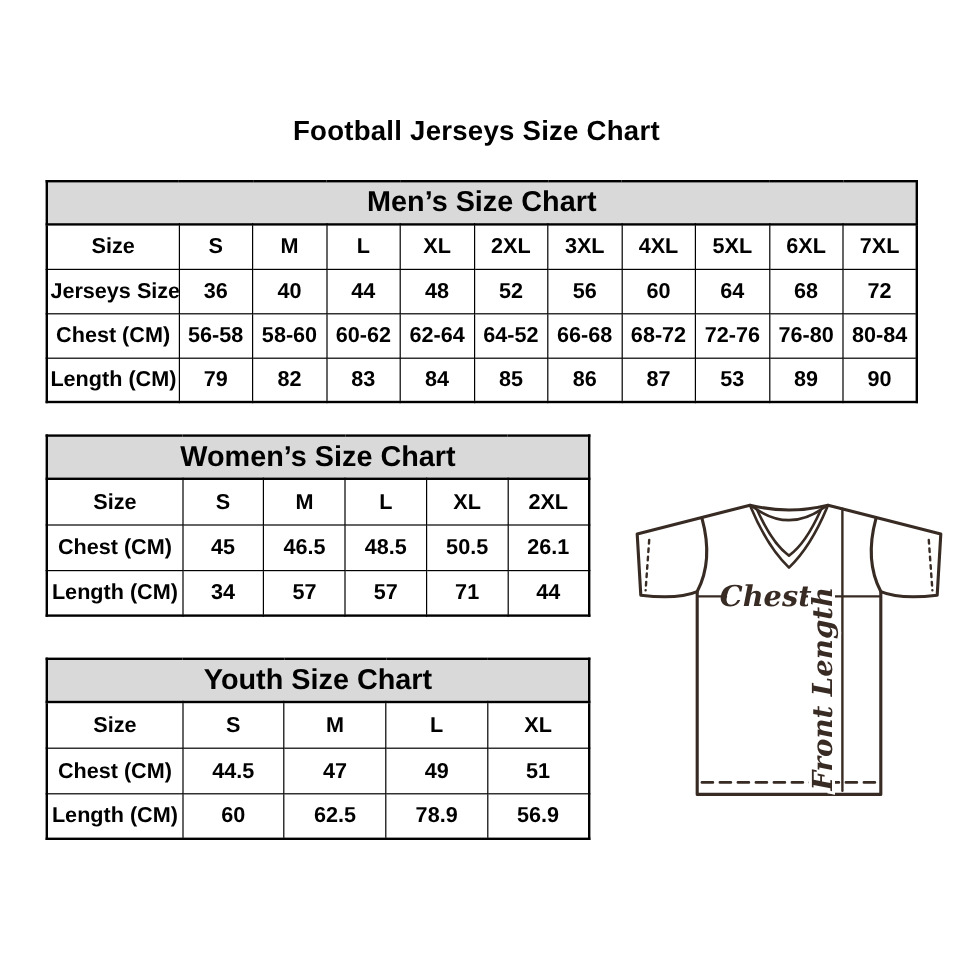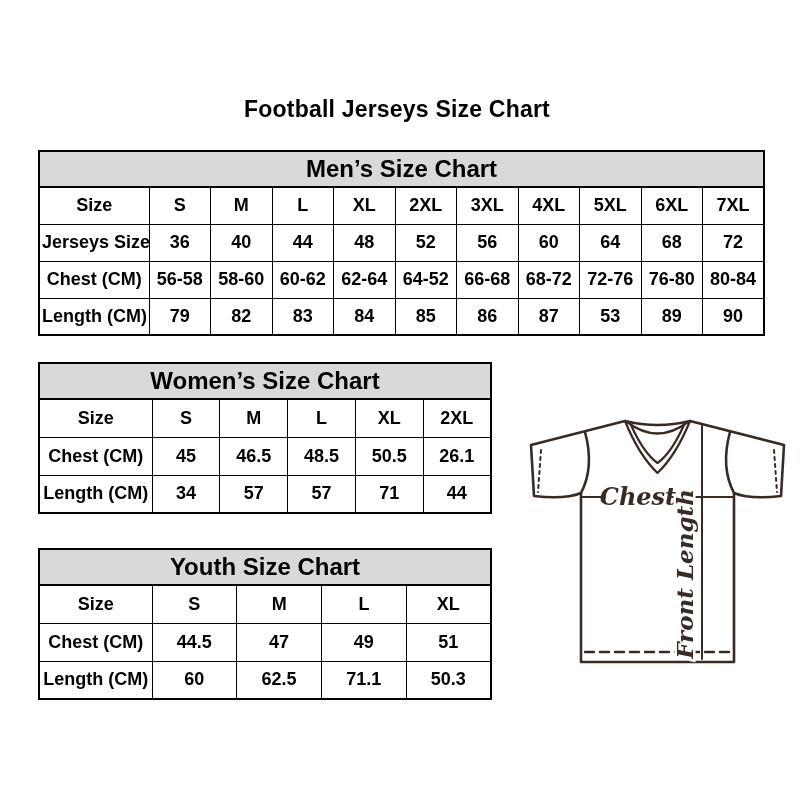--- a/index.html
+++ b/index.html
@@ -233,22 +233,22 @@
           <td>Chest (CM)</td>
           <td>44.5</td>
           <td>47</td>
           <td>49</td>
           <td>51</td>
         </tr>
         <tr>
           <td>Length (CM)</td>
           <td>60</td>
           <td>62.5</td>
-          <td>71.1</td>
-          <td>50.3</td>
+          <td>78.9</td>
+          <td>56.9</td>
         </tr>
       </tbody>
   </table>
 
   <div class="jersey-wrap">
     <svg viewBox="0 0 278 278" xmlns="http://www.w3.org/2000/svg">
 
       <path class="j-line j-outline" d="M 104,19 L 10,43 L 13,94 C 30,96 48,96 60,91 L 60,260 L 213,260 L 213,91
                C 225,96 243,96 260,94 L 263,43 L 169,19 Q 136.5,27 104,19 Z"></path>
 

